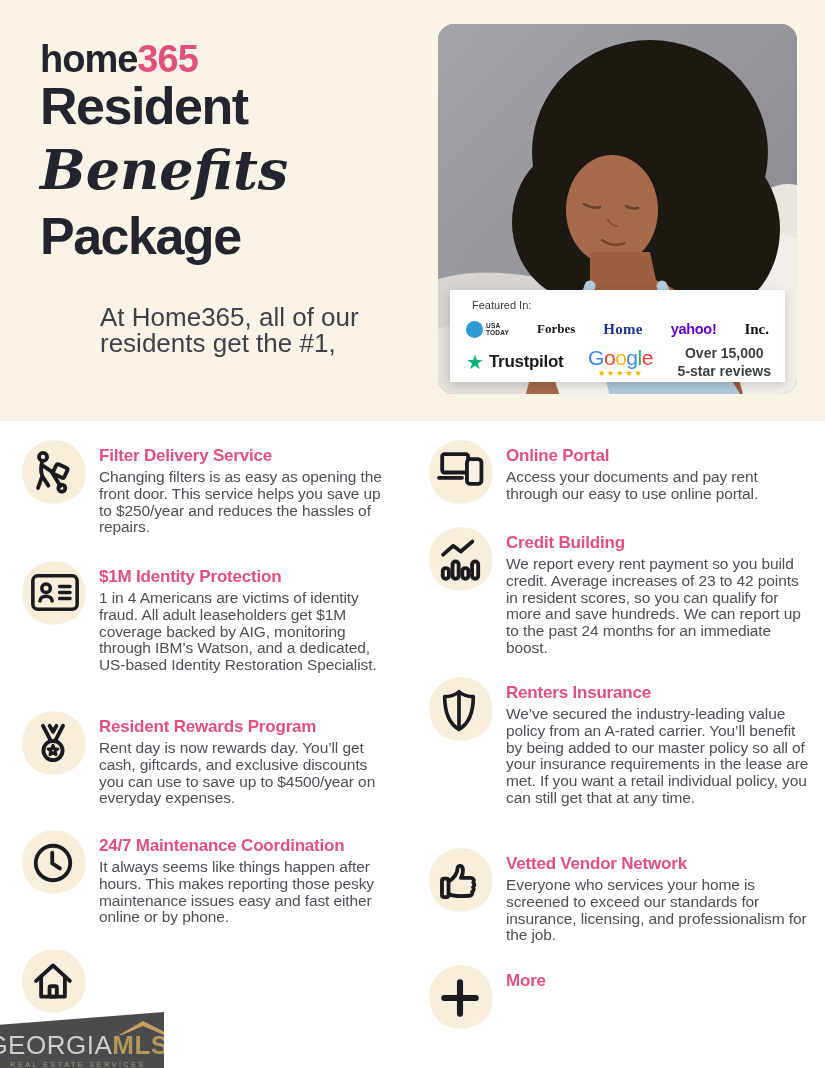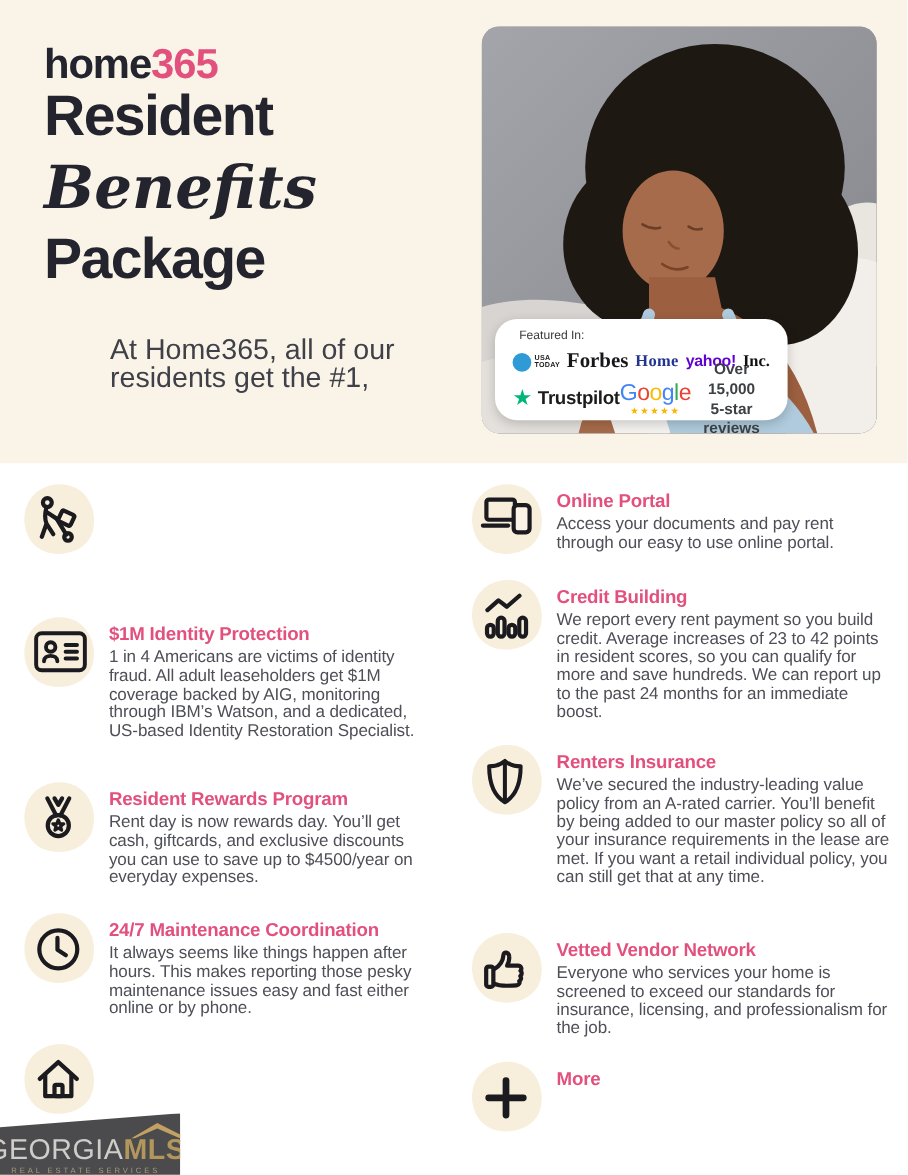--- a/index.html
+++ b/index.html
@@ -16,27 +16,27 @@
   
   .h-line{position:absolute;left:40px;color:var(--ink,#23242E);font-weight:700;letter-spacing:-1.5px;}
   .h-res{top:76px;font-size:52px;}
   .h-ben{top:138px;font-size:54px;font-family:"DejaVu Serif",serif;font-style:italic;font-weight:700;letter-spacing:0;}
   .h-pkg{top:206px;font-size:52px;}
   .subtitle{position:absolute;left:100px;top:304px;width:300px;font-size:26px;line-height:26px;color:#3F4048;}
   
   .photo{position:absolute;left:438px;top:24px;width:359px;height:370px;border-radius:16px;overflow:hidden;background:#909297;}
   .photo svg{display:block;}
   
-  .featured{position:absolute;left:12px;top:266px;width:266px;height:92px;background:#fff;border-radius:20px;box-shadow:0 3px 10px rgba(0,0,0,.18);}
+  .featured{position:absolute;left:12px;top:266px;width:335px;height:92px;background:#fff;border-radius:0;box-shadow:0 3px 10px rgba(0,0,0,.18);}
   .f-label{position:absolute;left:22px;top:9px;font-size:11px;color:#3A3A3A;}
   .f-logos{position:absolute;left:16px;right:16px;top:26px;height:26px;display:flex;align-items:center;justify-content:space-between;}
   .usat{display:flex;align-items:center;gap:3px;}
   .usat-dot{width:17px;height:17px;border-radius:50%;background:var(--usat-blue,#2E9BD6);}
   .usat-txt{font-size:6.5px;font-weight:700;color:#1B1B1B;line-height:7px;letter-spacing:.2px;}
-  .forbes{font-family:"Liberation Serif",serif;font-weight:700;font-size:19px;color:#17171A;}
+  .forbes{font-family:"Liberation Serif",serif;font-weight:700;font-size:13px;color:#17171A;}
   .house{font-family:"Liberation Serif",serif;font-weight:700;font-size:15px;color:#23338F;letter-spacing:.3px;}
   .yahoo{font-size:14.5px;font-weight:700;color:var(--yahoo-purple,#5F01D1);letter-spacing:-.3px;}
   .inc{font-family:"Liberation Serif",serif;font-weight:700;font-size:15px;color:#101012;}
   .f-bottom{position:absolute;left:16px;right:14px;top:56px;height:32px;display:flex;align-items:center;justify-content:space-between;}
   .tp{display:flex;align-items:center;gap:5px;}
   .tp-star{color:var(--tp-green,#00B67A);font-size:20px;line-height:20px;}
   .tp-word{font-size:17px;font-weight:700;color:#1C1C1E;letter-spacing:-.3px;}
   .goog{display:flex;flex-direction:column;align-items:center;line-height:1;}
   .goog-word{font-size:21px;font-weight:500;letter-spacing:-.5px;}
   .g-blue{color:var(--g-blue,#4285F4);} .g-red{color:var(--g-red,#EA4335);}
@@ -148,20 +148,24 @@
   <div class="iconwrap">
       <span class="blob"></span>
     <svg width="46" height="46" viewBox="0 0 24 24" fill="none" stroke="#1A1A1F" stroke-width="2" stroke-linecap="round" stroke-linejoin="round">
       <circle cx="6.8" cy="3.6" r="2.1"></circle>
       <path d="M6.2 6.6 C5.6 9 5.6 11.4 6.4 13.6 M6.4 13.6 L4.2 19.8 M6.4 13.6 L9.6 18.6 M6.6 8.2 L11.2 11.2"></path>
       <path d="M11.2 11.2 L15.8 18.8"></path>
       <circle cx="16.6" cy="19.9" r="1.8"></circle>
       <rect x="12.6" y="8.2" width="6.4" height="5.6" rx="0.9" transform="rotate(25 15.8 11)"></rect>
     </svg>
   </div>
+  <div class="txt">
+    <div class="b-title">Filter Delivery Service</div>
+    <div class="b-body">Changing filters is as easy as opening the front door. This service helps you save up to $250/year and reduces the hassles of repairs.</div>
+  </div>
 </div>
 
 <div class="benefit col-l t-l2">
   <div class="iconwrap">
       <span class="blob"></span>
     <svg width="50" height="43" viewBox="0 0 28 24" fill="none" stroke="#1A1A1F" stroke-width="2" stroke-linecap="round" stroke-linejoin="round">
       <rect x="1.6" y="2.6" width="24.8" height="18.8" rx="2.8"></rect>
       <circle cx="9" cy="9.6" r="2.4"></circle>
       <path d="M5.6 16.8 C5.6 13.2 12.4 13.2 12.4 16.8"></path>
       <path d="M16.6 8.6 H22.4 M16.6 12 H22.4 M16.6 15.4 H22.4"></path>

